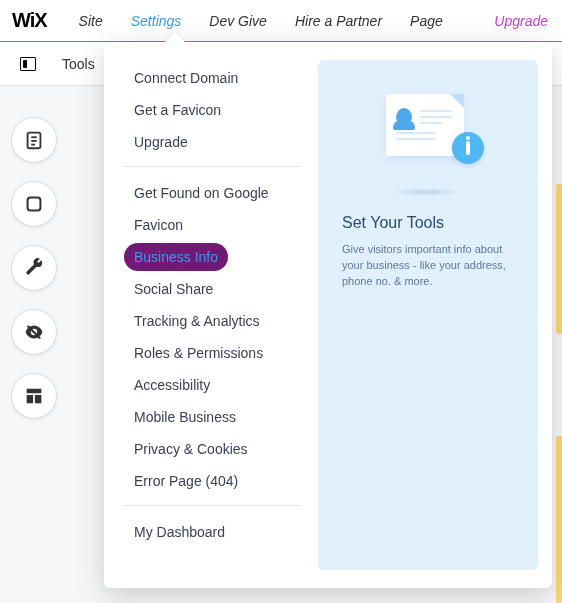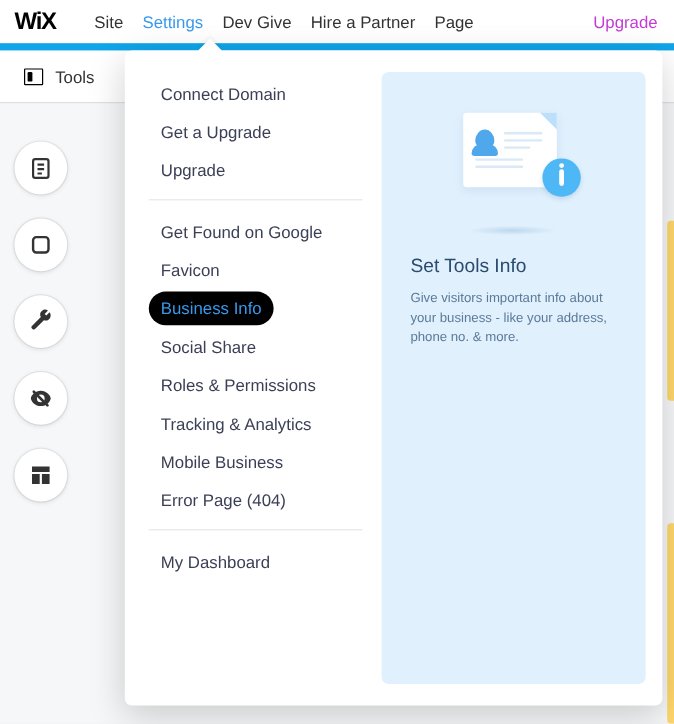--- a/index.html
+++ b/index.html
@@ -1,28 +1,28 @@
 <!DOCTYPE html>
 <html><head>
 <meta charset="utf-8">
 <style>
   * { box-sizing: border-box; margin: 0; padding: 0; }
   html, body { width: 562px; height: 603px; font-family: -apple-system, "Helvetica Neue", Arial, sans-serif; background: #f0f0f0; overflow: hidden; }
 
   
-  .topbar { position: relative; width: 100%; height: 42px; background: #fff; border-bottom: 6px solid #0ea5e9; display: flex; align-items: center; padding-left: 12px; z-index: 5; }
+  .topbar { position: relative; width: 100%; height: 42px; background: #fff; border-bottom: 1px solid #0ea5e9; display: flex; align-items: center; padding-left: 12px; z-index: 5; }
   .logo { font-weight: 900; font-size: 20px; letter-spacing: -1px; color: #000; margin-right: 32px; user-select: none; }
-  .topnav { display: flex; align-items: center; gap: 16px; flex: 1; }
+  .topnav { display: flex; align-items: center; gap: 28px; flex: 1; font-style: italic; }
   .topnav a { font-size: 14px; color: #333; text-decoration: none; cursor: pointer; }
   .topnav a.active { color: #3899ec; }
   .topnav a.upgrade { color: #c43bd6; margin-left: auto; margin-right: 14px; }
 
   
   .toolsbar { width: 100%; height: 44px; background: #fff; border-bottom: 1px solid #e0e0e0; display: flex; align-items: center; padding-left: 20px; z-index: 4; position: relative; }
-  .tools-wrap { display: flex; align-items: center; gap: 10px; cursor: pointer; }
+  .tools-wrap { display: flex; align-items: center; gap: 26px; cursor: pointer; }
   .tools-icon { width: 16px; height: 14px; border: 1.5px solid #000; border-radius: 1px; position: relative; }
   .tools-icon::before { content: ""; position: absolute; left: 2px; top: 2px; width: 4px; height: 8px; background: #000; border-radius: 1px; }
   .tools-label { font-size: 14px; color: #333; }
 
   
   .canvas { position: absolute; top: 86px; left: 0; right: 0; bottom: 0; background: #f6f7f8; }
   .yellow-strip { position: absolute; right: 0; top: 98px; width: 6px; height: 150px; background: #ffd76b; border-radius: 3px 0 0 3px; }
   .yellow-strip2 { position: absolute; right: 0; top: 350px; width: 6px; bottom: 0; background: #ffd76b; border-radius: 3px 0 0 3px; }
 
   
@@ -32,21 +32,21 @@
 
   
   .dropdown { position: absolute; left: 104px; top: 42px; width: 448px; height: 546px; background: #fff; border-radius: 6px; box-shadow: 0 8px 30px rgba(0,0,0,0.18); z-index: 10; display: flex; }
   .dropdown::before {
     content: ""; position: absolute; top: -7px; left: 64px; width: 14px; height: 14px; background: #fff; transform: rotate(45deg); box-shadow: -2px -2px 3px rgba(0,0,0,0.04);
   }
   .dd-left { width: 214px; padding: 22px 0 22px 20px; }
   .dd-list { list-style: none; }
   .dd-list li { font-size: 14px; color: #3b4057; padding: 6px 10px; margin-bottom: 4px; cursor: pointer; border-radius: 18px; display: inline-block; width: auto; }
   .dd-list li.row { display: block; }
-  .dd-list li.selected { background: #000000; color: #3899ec; }
+  .dd-list li.selected { background: #701a75; color: #3899ec; }
   .dd-divider { height: 1px; background: #e5e5e5; margin: 10px 16px 12px 0; }
 
   .dd-right { flex: 1; padding: 18px 14px 18px 0; }
   .info-card { width: 100%; height: 100%; background: #e1f0fd; border-radius: 6px; padding: 26px 24px 20px 24px; display: flex; flex-direction: column; }
   .illus { align-self: center; position: relative; width: 120px; height: 110px; margin-bottom: 18px; }
   .illus .page { position: absolute; left: 18px; top: 8px; width: 78px; height: 62px; background: #fff; border-radius: 3px; box-shadow: 0 3px 8px rgba(60,120,180,0.12); }
   .illus .page::after { content:""; position:absolute; right:0; top:0; width:0; height:0; border-left:14px solid transparent; border-top:14px solid #bcdffb; }
   .illus .avatar { position:absolute; left:28px; top:22px; width:16px; height:16px; background:#4fa8ec; border-radius:50% 50% 50% 50% / 60% 60% 40% 40%; }
   .illus .avatar::after { content:""; position:absolute; left:-3px; top:12px; width:22px; height:10px; background:#4fa8ec; border-radius:8px 8px 2px 2px; }
   .illus .line { position:absolute; left:52px; height:2px; background:#d9e9f7; border-radius:2px; }
@@ -121,32 +121,34 @@
     <svg viewBox="0 0 24 24" fill="#333">
         <path d="M4 4h16v5H4zM4 11h7v9H4zM13 11h7v9h-7z"></path>
       </svg>
   </div>
 </div>
 
 <div class="dropdown">
   <div class="dd-left">
     <ul class="dd-list">
       <li class="row">Connect Domain</li>
-      <li class="row">Get a Upgrade</li>
+      <li class="row">Get a Favicon</li>
       <li class="row">Upgrade</li>
     </ul>
     <div class="dd-divider"></div>
     <ul class="dd-list">
       <li class="row">Get Found on Google</li>
       <li class="row">Favicon</li>
       <li class="selected">Business Info</li>
       <li class="row">Social Share</li>
+      <li class="row">Tracking &amp; Analytics</li>
       <li class="row">Roles &amp; Permissions</li>
-      <li class="row">Tracking &amp; Analytics</li>
+      <li class="row">Accessibility</li>
       <li class="row">Mobile Business</li>
+      <li class="row">Privacy &amp; Cookies</li>
       <li class="row">Error Page (404)</li>
     </ul>
     <div class="dd-divider"></div>
     <ul class="dd-list">
       <li class="row">My Dashboard</li>
     </ul>
   </div>
 
   <div class="dd-right">
     <div class="info-card">
@@ -156,17 +158,17 @@
         <div class="line l1"></div>
         <div class="line l2"></div>
         <div class="line l3"></div>
         <div class="line l4"></div>
         <div class="line l5"></div>
         <div class="badge">
             <span></span>
           </div>
         <div class="shadow"></div>
       </div>
-      <div class="info-title">Set Tools Info</div>
+      <div class="info-title">Set Your Tools</div>
       <div class="info-desc">Give visitors important info about your business - like your address, phone no. &amp; more.</div>
     </div>
   </div>
 </div>
 
 </body></html>

